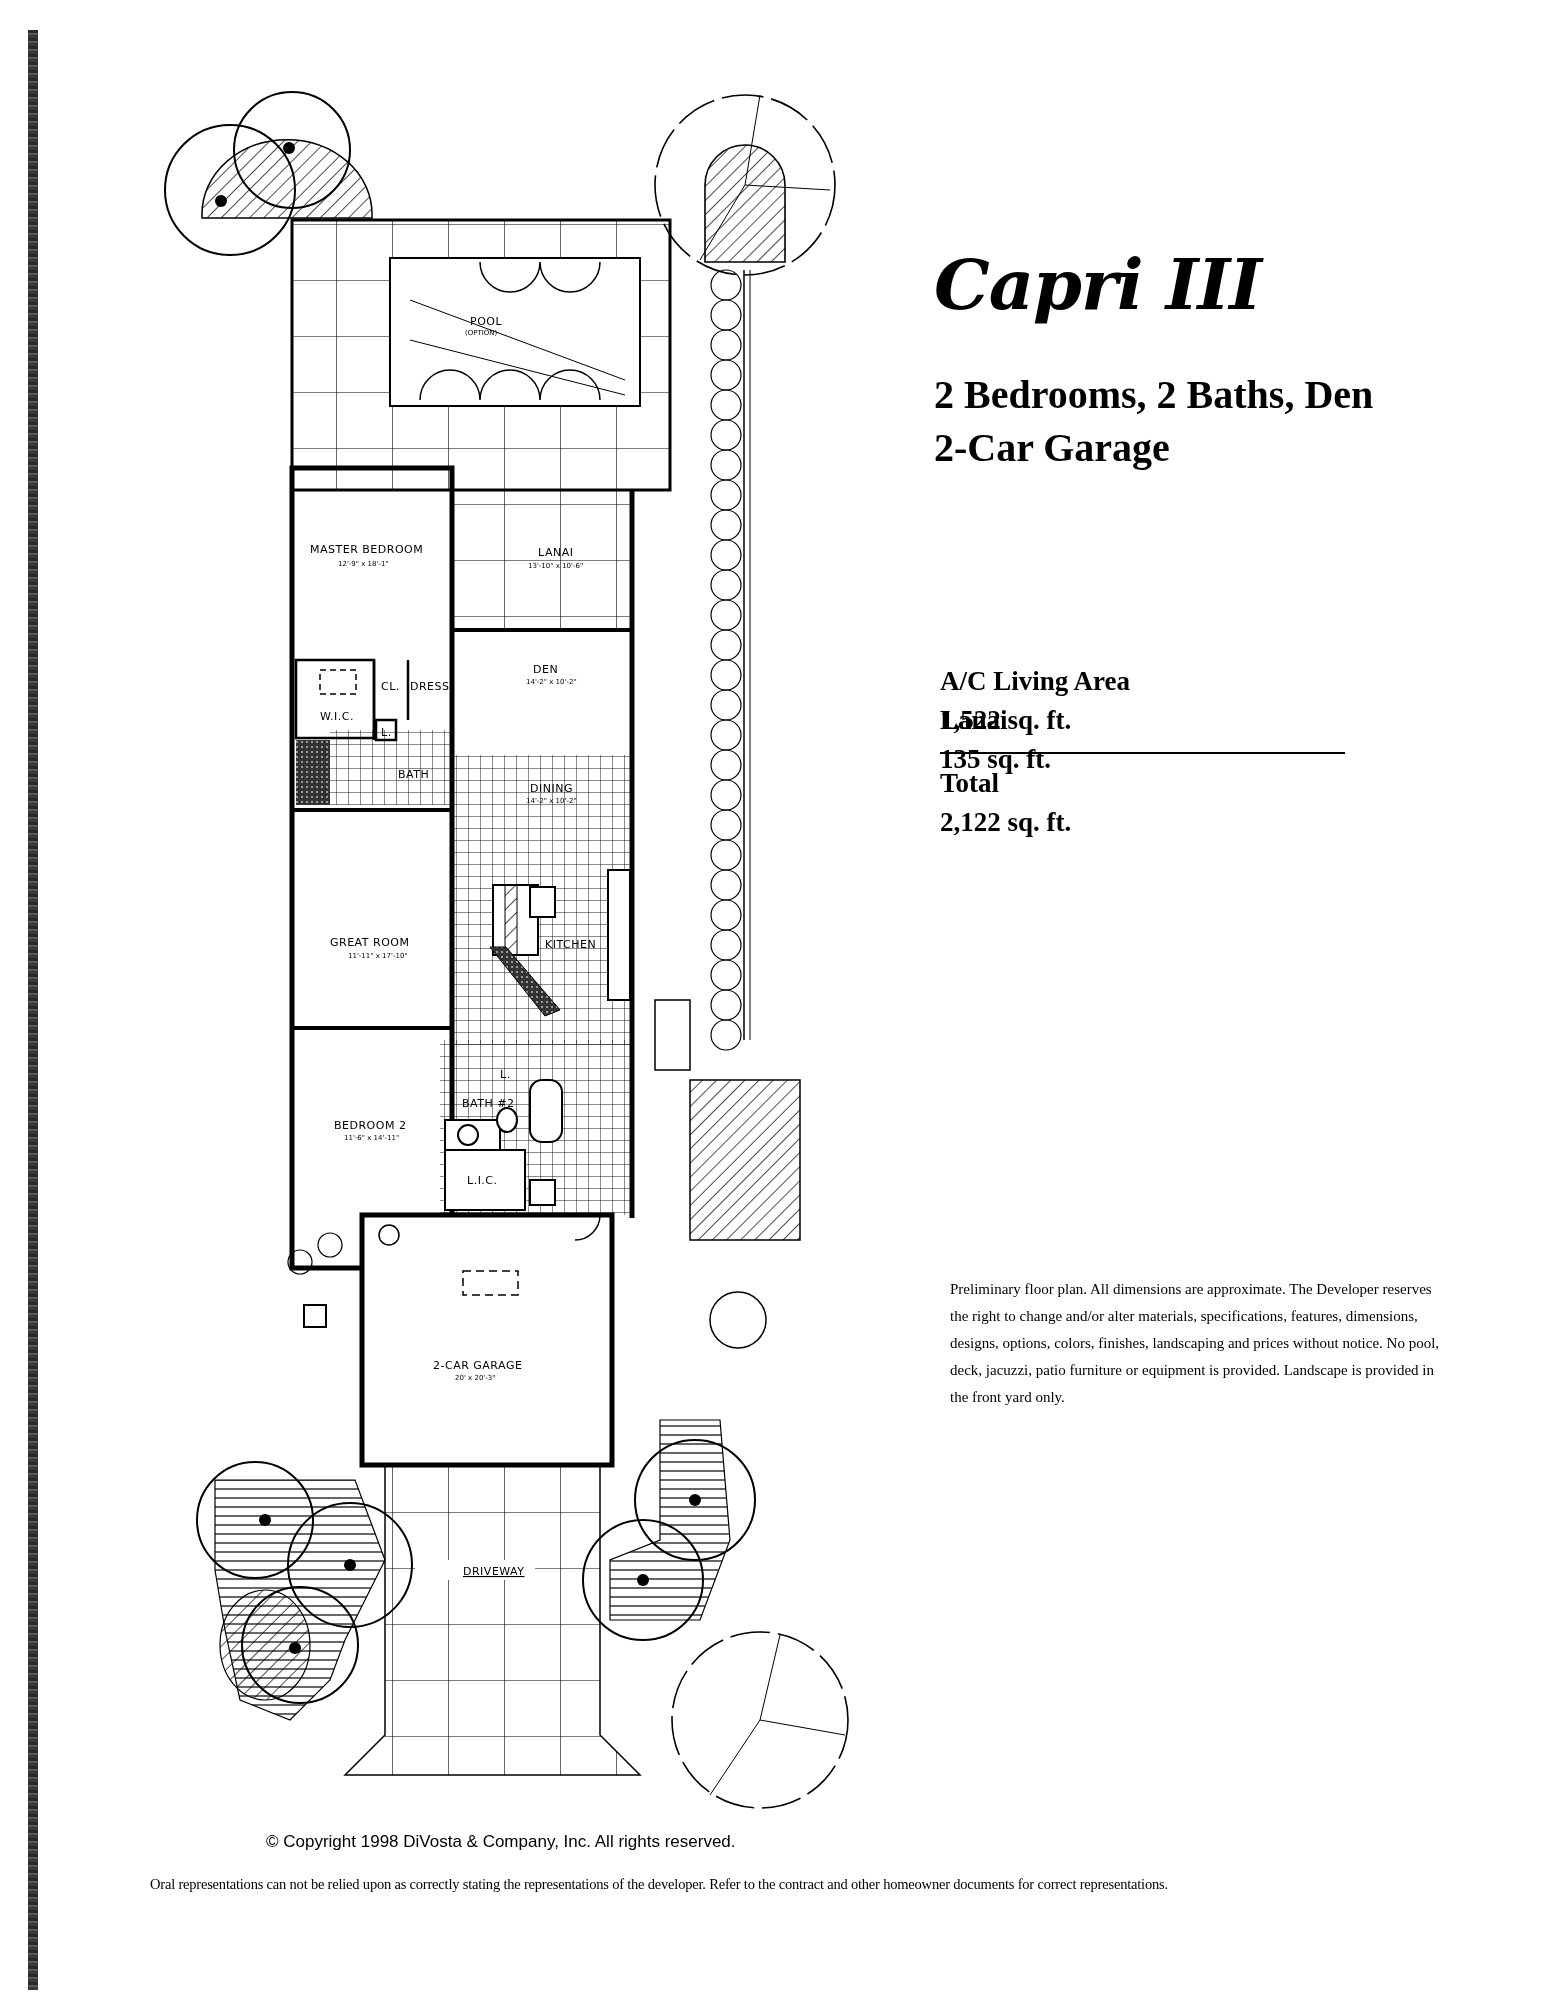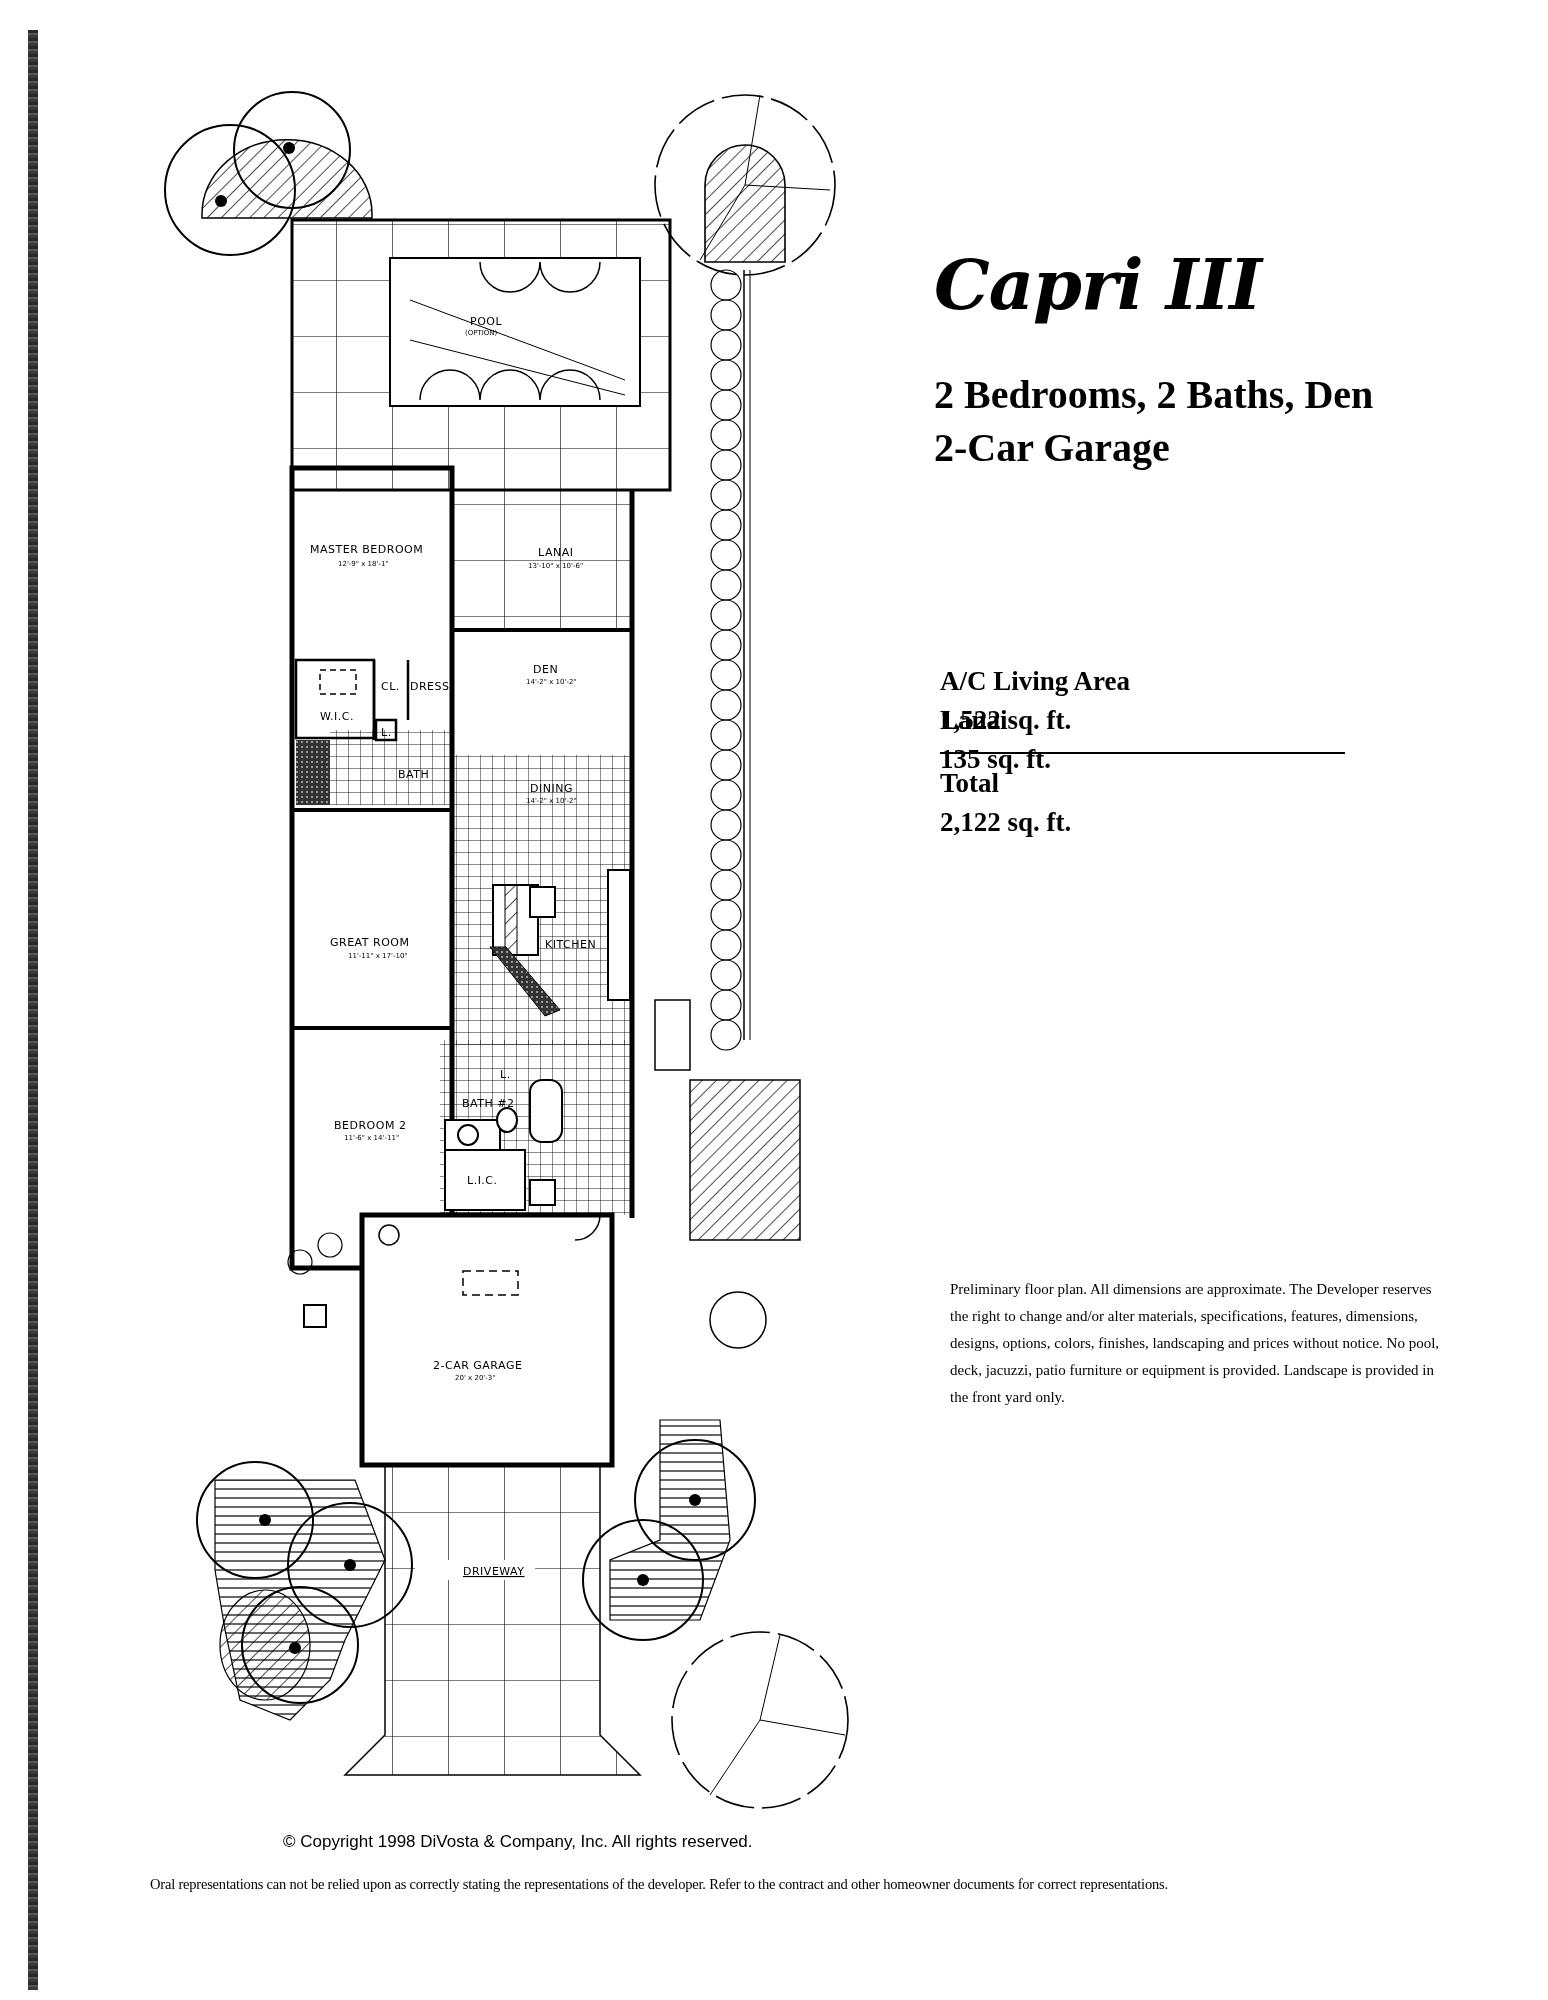--- a/index.html
+++ b/index.html
@@ -5,21 +5,21 @@
   html, body { margin: 0; padding: 0; background: #ffffff; }
   body { width: 1548px; height: 2000px; position: relative; overflow: hidden; font-family: "Liberation Serif", serif; color: #000; }
   .scan-edge { position: absolute; left: 28px; top: 30px; width: 10px; height: 1960px; background: repeating-linear-gradient(180deg, #111 0 3px, #444 3px 5px, #222 5px 8px); opacity: 0.9; }
   svg.plan { position: absolute; left: 0; top: 0; }
   .title { position: absolute; left: 934px; top: 250px; font-family: "DejaVu Serif", serif; font-weight: 900; font-style: italic; font-size: 70px; letter-spacing: -1px; line-height: 1; }
   .subtitle { position: absolute; left: 934px; top: 368px; font-family: "Liberation Serif", serif; font-weight: 700; font-size: 40px; line-height: 53px; }
   .area-table { position: absolute; left: 940px; top: 662px; width: 405px; font-weight: 700; font-size: 27px; }
   .area-row { display: flex; height: 39px; line-height: 39px; flex-direction: column; }
   .area-rule { border-top: 2px solid #000; margin: 12px 0 10px; }
   .disclaimer { position: absolute; left: 950px; top: 1276px; width: 500px; font-size: 15px; line-height: 27px; }
-  .copyright { position: absolute; left: 266px; top: 1832px; font-family: "Liberation Sans", sans-serif; font-size: 17px; margin-left: 17px; }
+  .copyright { position: absolute; left: 266px; top: 1832px; font-family: "Liberation Sans", sans-serif; font-size: 17px; }
   .oral { position: absolute; left: 150px; top: 1876px; font-size: 14.5px; letter-spacing: -0.2px; }
   .lbl { font-family: "DejaVu Sans", sans-serif; font-size: 11px; letter-spacing: 0.5px; }
   .dim { font-family: "DejaVu Sans", sans-serif; font-size: 7px; }
 </style>
 </head>
 <body>
 
 <div class="scan-edge"></div>
 
 <svg class="plan" width="1548" height="2000" viewBox="0 0 1548 2000">

